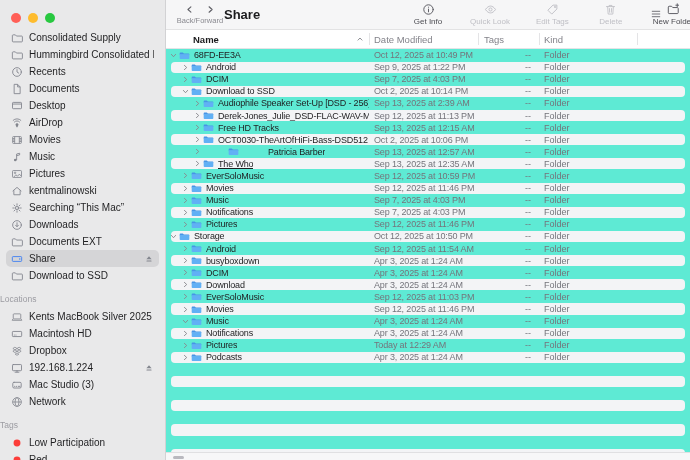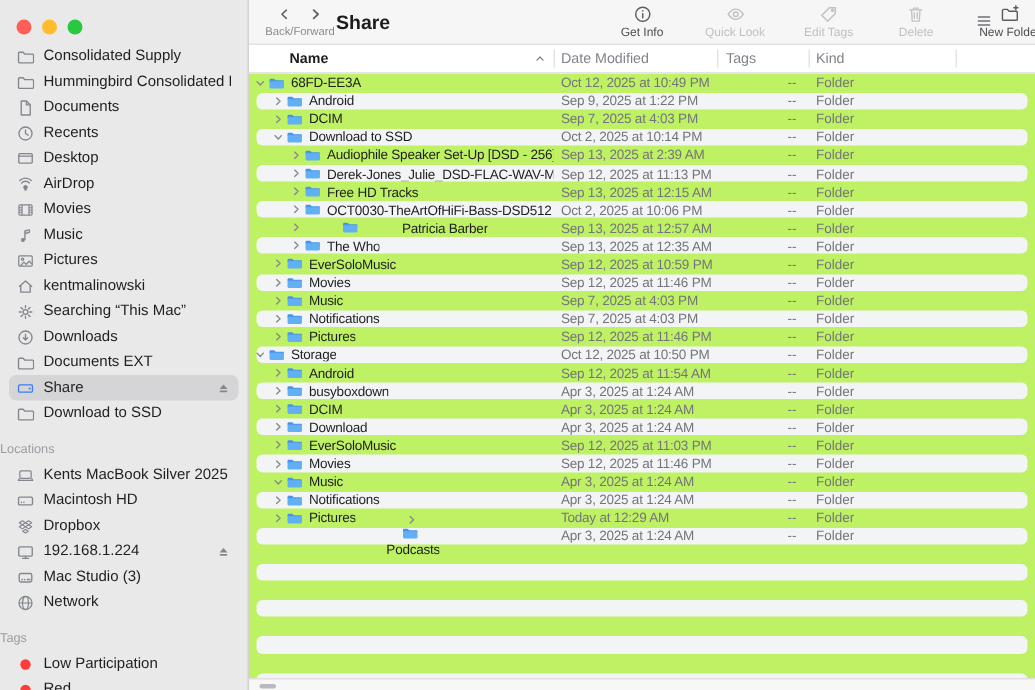--- a/index.html
+++ b/index.html
@@ -14,21 +14,21 @@
   .l-red{background:#ff5f57}.l-yellow{background:#febc2e}.l-green{background:#28c840}
   .side-list{padding:2px 6px 0 6px}
   .side-item{height:17px;display:flex;align-items:center;padding:0 5px;border-radius:5px;color:#1f1f21;font-size:10px;cursor:default}
   .side-item.sel{background:#d5d5d7}
   .si{width:12px;height:12px;flex:none;margin-right:6px;color:#83868e}
   .sl{white-space:nowrap;overflow:hidden;flex:1}
   .eject{width:10px;height:10px;color:#83868e;flex:none}
   .side-label{font-size:8.5px;color:#9c9ca2;padding:10px 0 2px 0}
 
   
-  .content{flex:1;position:relative;background:#bef264;overflow:hidden}
+  .content{flex:1;position:relative;background:#5eead4;overflow:hidden}
   .toolbar{height:30px;position:relative;background:#f6f6f7;border-bottom:1px solid #e3e3e4}
   .bf{position:absolute;left:10px;top:5px;width:48px;text-align:center}
   .bf-chevs{display:flex;gap:12px;justify-content:center}
   .bf-chevs svg{width:9px;height:9px;color:#5f5f66}
   .bf-label{font-size:7.5px;color:#8a8a90;margin-top:2px;white-space:nowrap}
   .title{position:absolute;left:58px;top:7px;font-size:13px;font-weight:700;color:#1c1c1e}
   .tools{position:absolute;left:246px;top:3px;display:flex;gap:26px}
   .tool{display:flex;flex-direction:column;align-items:center;min-width:32px}
   .tool svg{width:13px;height:13px;color:#5c5c63}
   .tool .tl{font-size:8px;color:#4c4c52;margin-top:1px;white-space:nowrap}
@@ -245,31 +245,31 @@
   <div class="side-item">
     <svg class="si">
             <use href="#i-folder"></use>
           </svg>
     <span class="sl">Hummingbird Consolidated Folders</span>
 
   </div>
 
   <div class="side-item">
     <svg class="si">
+            <use href="#i-clock"></use>
+          </svg>
+    <span class="sl">Recents</span>
+
+  </div>
+
+  <div class="side-item">
+    <svg class="si">
             <use href="#i-doc"></use>
           </svg>
     <span class="sl">Documents</span>
-
-  </div>
-
-  <div class="side-item">
-    <svg class="si">
-            <use href="#i-clock"></use>
-          </svg>
-    <span class="sl">Recents</span>
 
   </div>
 
   <div class="side-item">
     <svg class="si">
             <use href="#i-desktop"></use>
           </svg>
     <span class="sl">Desktop</span>
 
   </div>
@@ -627,21 +627,21 @@
               <use href="#i-folderfill"></use>
             </svg>
       <span class="nm">Patricia Barber</span>
     </div>
     <div class="c-date">Sep 13, 2025 at 12:57 AM</div>
     <div class="c-size">--</div>
     <div class="c-kind">Folder</div>
   </div>
 
   <div class="row">
-    <div class="c-name" style="padding-left: 28px;">
+    <div class="c-name" style="padding-left: 28px; text-decoration: underline;">
       <svg class="chev" viewBox="0 0 16 16">
               <use href="#i-chev"></use>
             </svg>
       <svg class="fold" viewBox="0 0 16 16">
               <use href="#i-folderfill"></use>
             </svg>
       <span class="nm">The Who</span>
     </div>
     <div class="c-date">Sep 13, 2025 at 12:35 AM</div>
     <div class="c-size">--</div>
@@ -867,21 +867,21 @@
               <use href="#i-folderfill"></use>
             </svg>
       <span class="nm">Pictures</span>
     </div>
     <div class="c-date">Today at 12:29 AM</div>
     <div class="c-size">--</div>
     <div class="c-kind">Folder</div>
   </div>
 
   <div class="row">
-    <div class="c-name" style="padding-left: 16px; flex-direction: column;">
+    <div class="c-name" style="padding-left: 16px;">
       <svg class="chev" viewBox="0 0 16 16">
               <use href="#i-chev"></use>
             </svg>
       <svg class="fold" viewBox="0 0 16 16">
               <use href="#i-folderfill"></use>
             </svg>
       <span class="nm">Podcasts</span>
     </div>
     <div class="c-date">Apr 3, 2025 at 1:24 AM</div>
     <div class="c-size">--</div>

